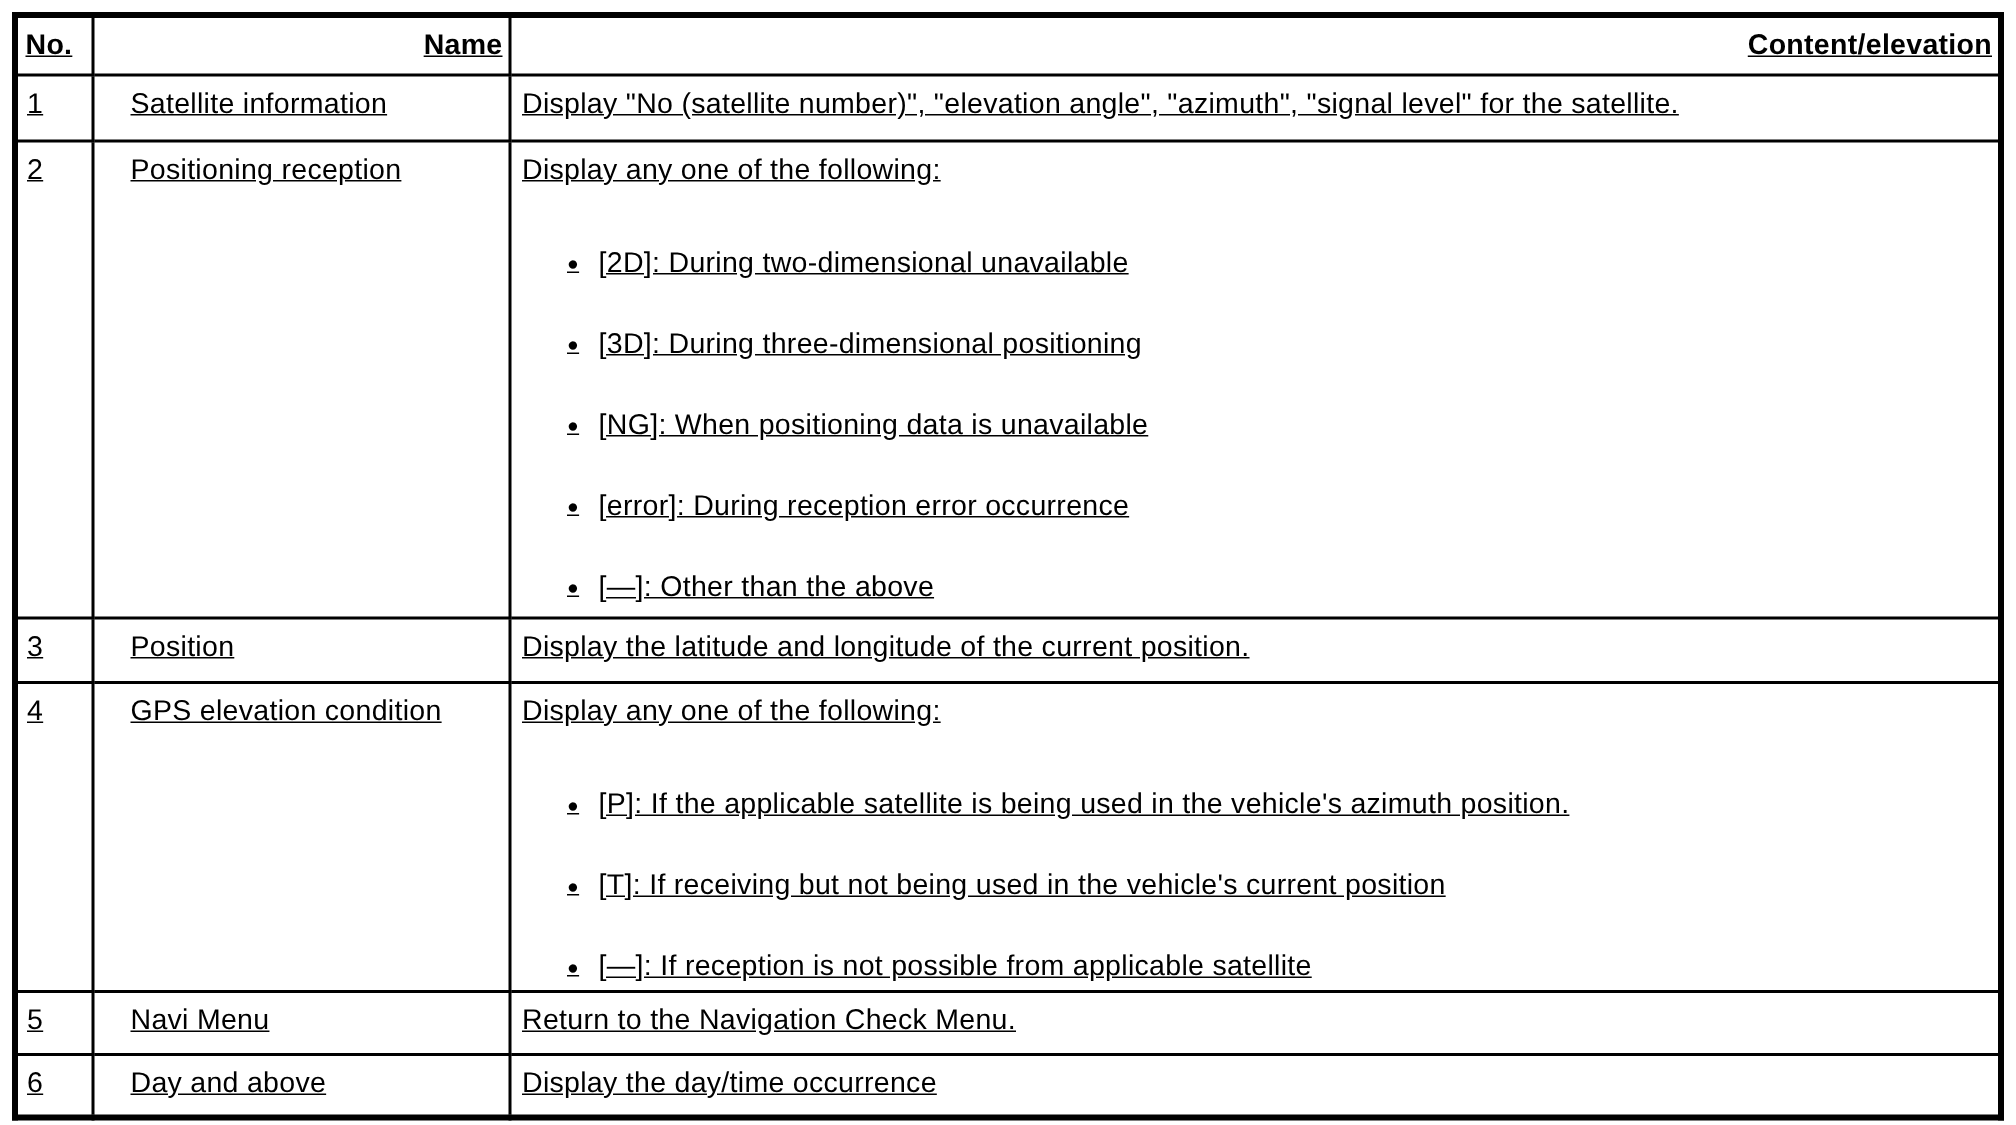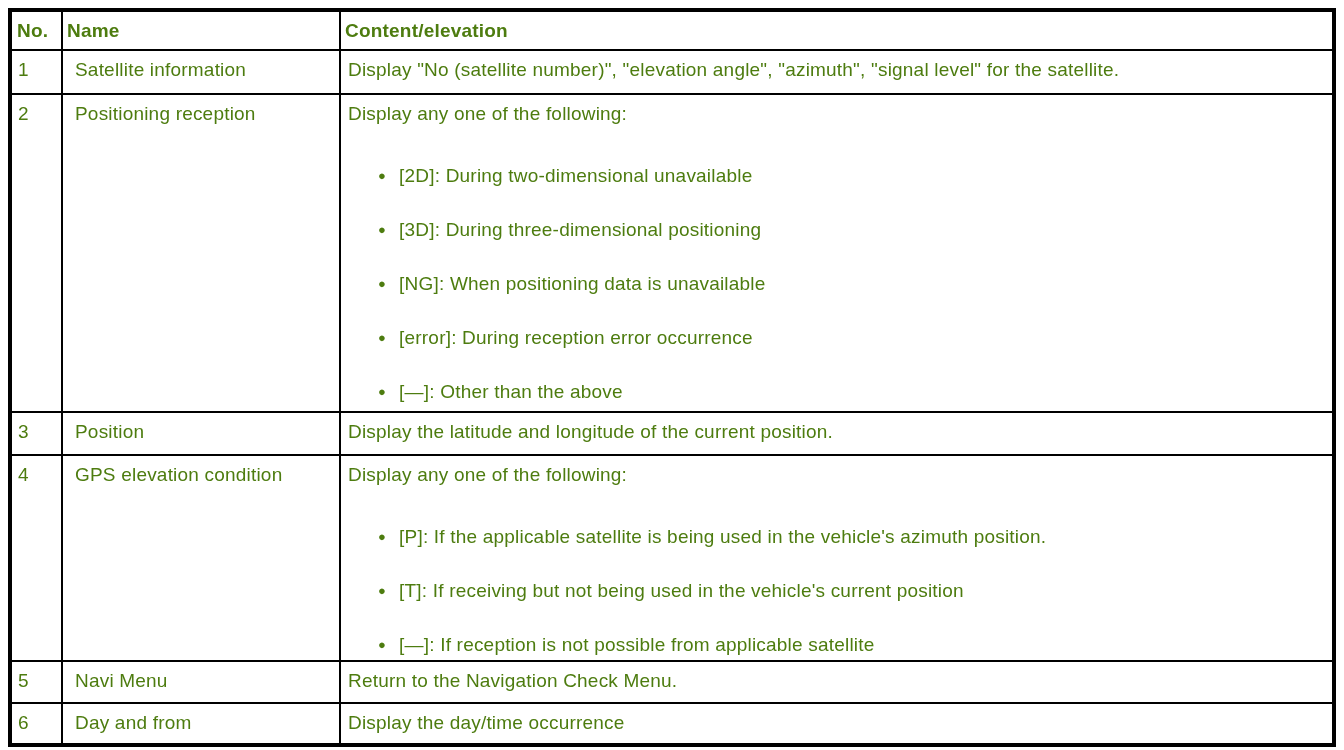--- a/index.html
+++ b/index.html
@@ -7,21 +7,22 @@
     padding: 0;
     background: #ffffff;
   }
   .page {
     width: 1344px;
     height: 750px;
     box-sizing: border-box;
     padding: 8px;
     background: #ffffff;
     font-family: "Liberation Sans", sans-serif;
-    color: #4d7c0f;
+    color: #000000;
+    text-decoration: underline;
   }
   table.spec-table {
     width: 100%;
     height: 734px;
     border-collapse: collapse;
     table-layout: fixed;
     border: 4px solid #000000;
     font-size: 19px;
     line-height: 22px;
     letter-spacing: 0.2px;
@@ -29,30 +30,30 @@
   col.c-no   { width: 52px; }
   col.c-name { width: 278px; }
   th, td {
     border: 2px solid #000000;
     vertical-align: top;
     overflow: hidden;
   }
   thead tr { height: 40px; }
   thead th {
     font-weight: bold;
-    text-align: left;
+    text-align: right;
     vertical-align: middle;
     padding: 2px 4px;
   }
   thead th.h-no {
     text-align: left;
     padding-left: 5px;
   }
   td.col-no      { padding: 8px 4px 4px 6px; }
-  td.col-name    { padding: 8px 6px 4px 12px; }
+  td.col-name    { padding: 8px 6px 4px 24px; }
   td.col-content { padding: 8px 6px 4px 7px; }
   
   tbody tr:nth-child(1) { height: 44px; }
   tbody tr:nth-child(2) { height: 318px; }
   tbody tr:nth-child(3) { height: 43px; }
   tbody tr:nth-child(4) { height: 205px; }
   tbody tr:nth-child(5) { height: 42px; }
   tbody tr:nth-child(6) { height: 42px; }
   .bullets {
     margin-top: 40px;
@@ -156,20 +157,20 @@
         </tr>
         <tr>
           <td class="col-no">5</td>
           <td class="col-name">Navi Menu</td>
           <td class="col-content">
             <div>Return to the Navigation Check Menu.</div>
           </td>
         </tr>
         <tr>
           <td class="col-no">6</td>
-          <td class="col-name">Day and from</td>
+          <td class="col-name">Day and above</td>
           <td class="col-content">
             <div>Display the day/time occurrence</div>
           </td>
         </tr>
       </tbody>
   </table>
 </div>
 
 </body></html>

